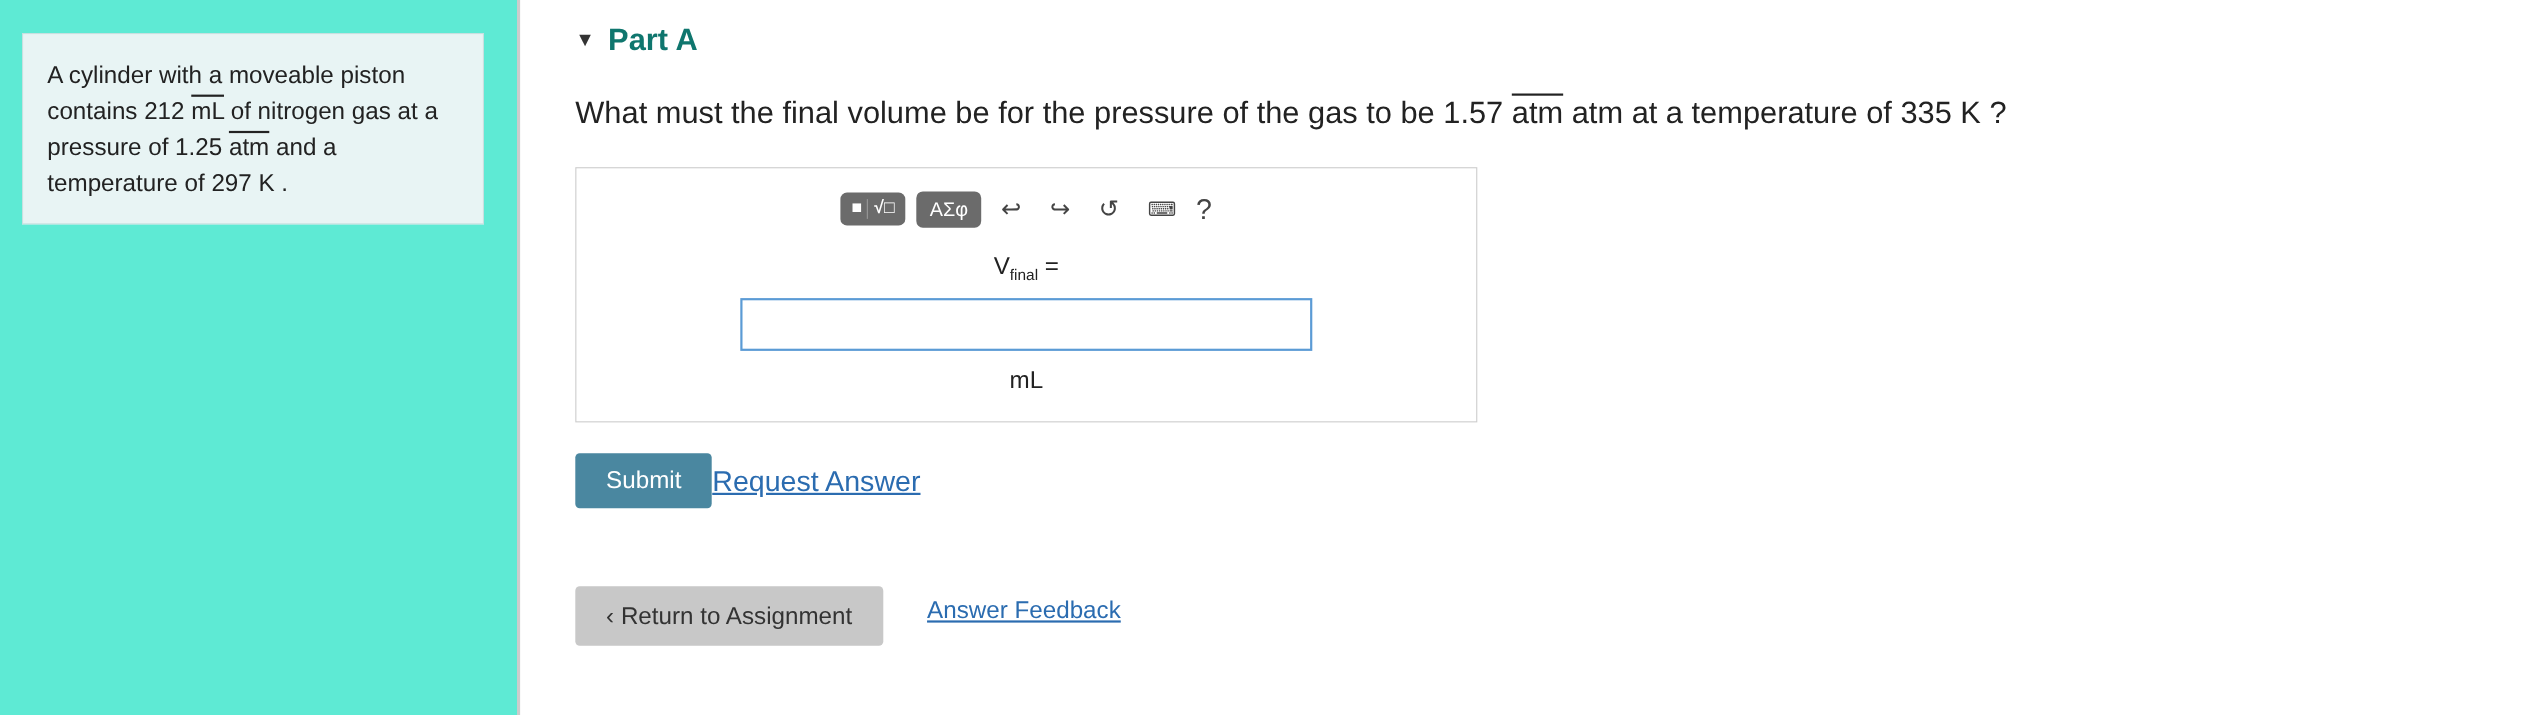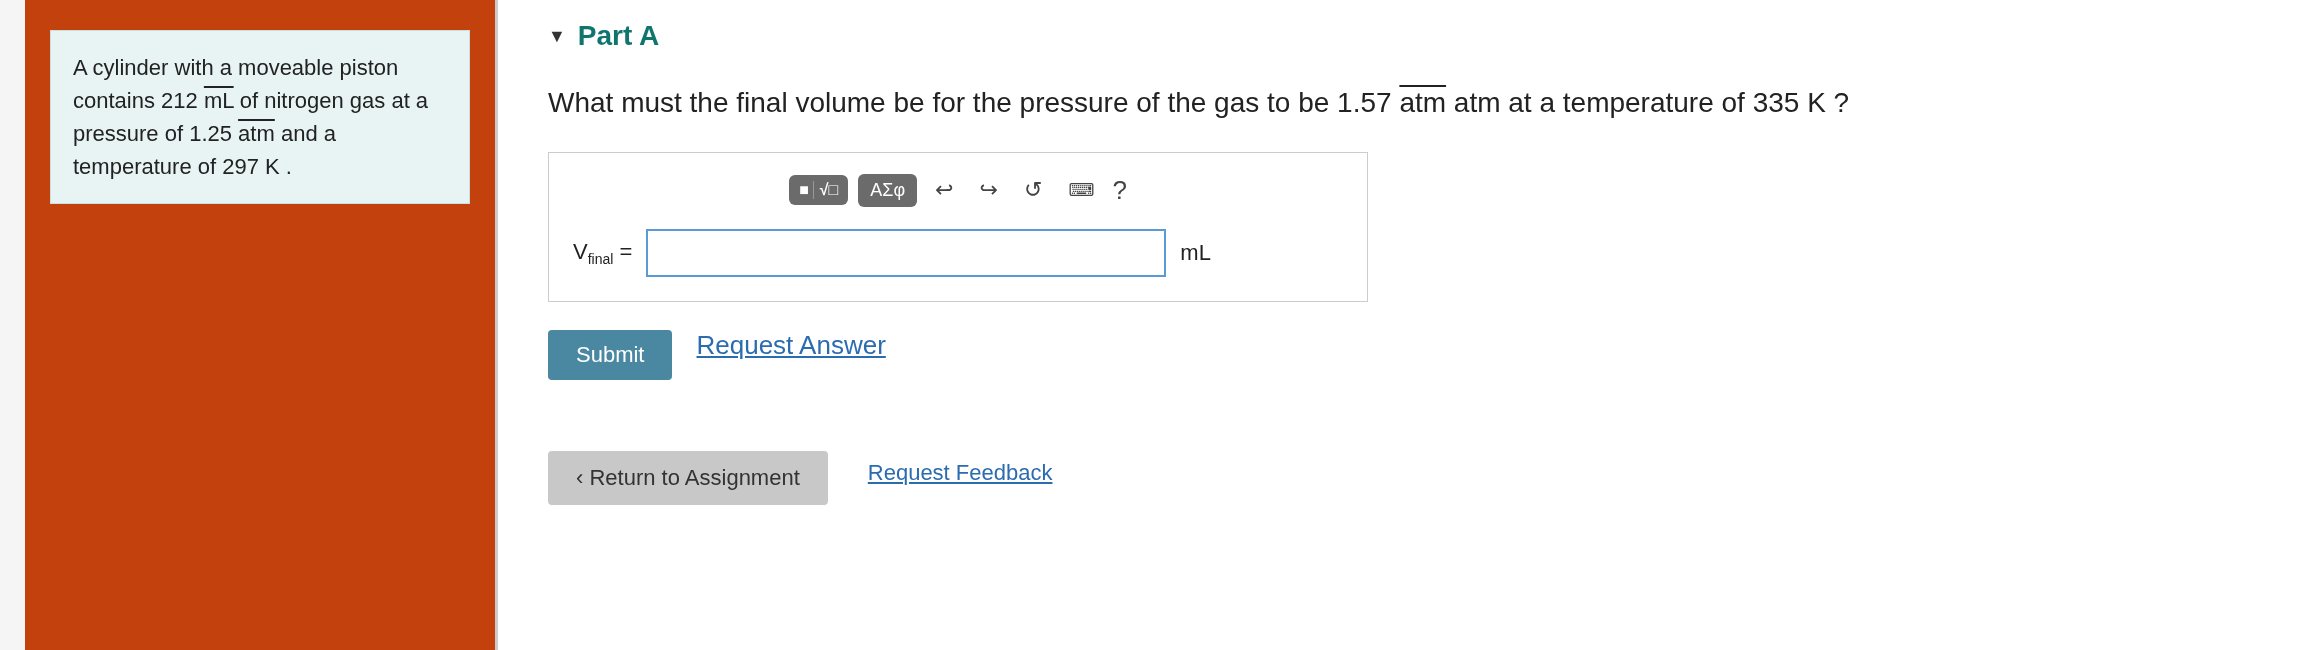--- a/index.html
+++ b/index.html
@@ -14,25 +14,24 @@
       width: 2300px;
       height: 650px;
       display: flex;
       overflow: hidden;
     }
 
     .left-panel {
       width: 470px;
       min-width: 470px;
       padding: 30px 20px;
-      background: #c2410c;
+      background: #5eead4;
       display: flex;
       align-items: flex-start;
-      justify-content: center;
-      margin-left: 25px;
+      justify-content: flex-start;
     }
 
     .problem-box {
       background: #e8f4f4;
       border: 1px solid #c8e0e0;
       padding: 20px 22px;
       font-size: 22px;
       line-height: 1.5;
       color: #222;
       width: 420px;
@@ -133,20 +132,21 @@
     .toolbar-question {
       font-size: 26px;
       color: #444;
       cursor: pointer;
     }
 
     .input-row {
       display: flex;
       align-items: center;
       gap: 14px;
+      flex-direction: column;
     }
 
     .input-label {
       font-size: 22px;
       color: #222;
       white-space: nowrap;
     }
 
     .answer-input {
       border: 2px solid #5b9bd5;
@@ -157,22 +157,21 @@
       padding: 4px 10px;
     }
 
     .unit-label {
       font-size: 22px;
       color: #222;
     }
 
     .action-row {
       display: flex;
-      align-items: flex-start;
-      gap: 24px;
+      align-items: center;
       margin-bottom: 60px;
     }
 
     .submit-btn {
       background: #4a87a0;
       color: white;
       border: none;
       padding: 12px 28px;
       font-size: 22px;
       border-radius: 4px;
@@ -279,16 +278,16 @@
 
   </div>
 
   <div class="action-row">
     <button class="submit-btn">Submit</button>
     <button class="request-answer-link">Request Answer</button>
   </div>
 
   <div class="bottom-row">
     <button class="return-btn">‹ Return to Assignment</button>
-    <button class="feedback-link">Request Feedback</button>
+    <button class="feedback-link">Answer Feedback</button>
   </div>
 
 </div>
 
 </body></html>

